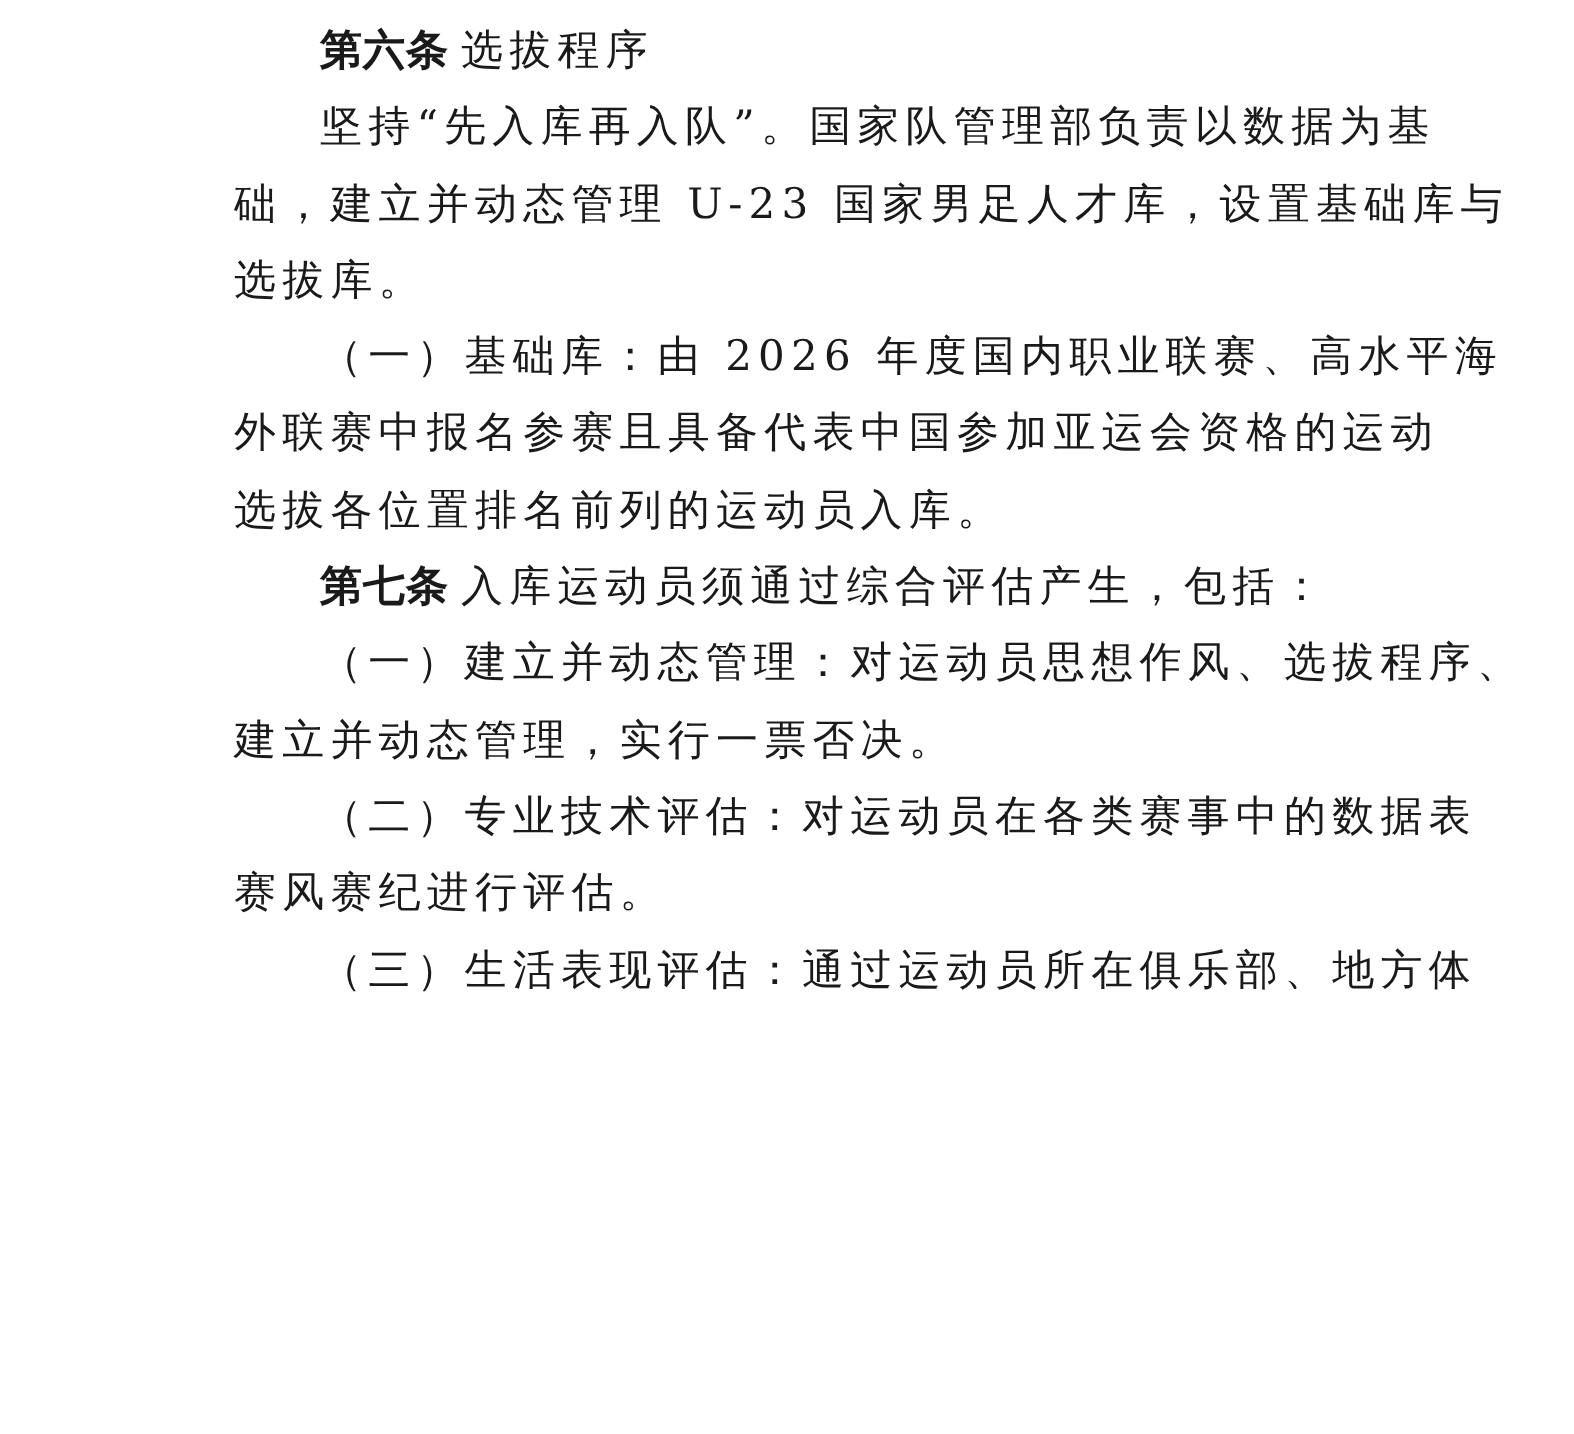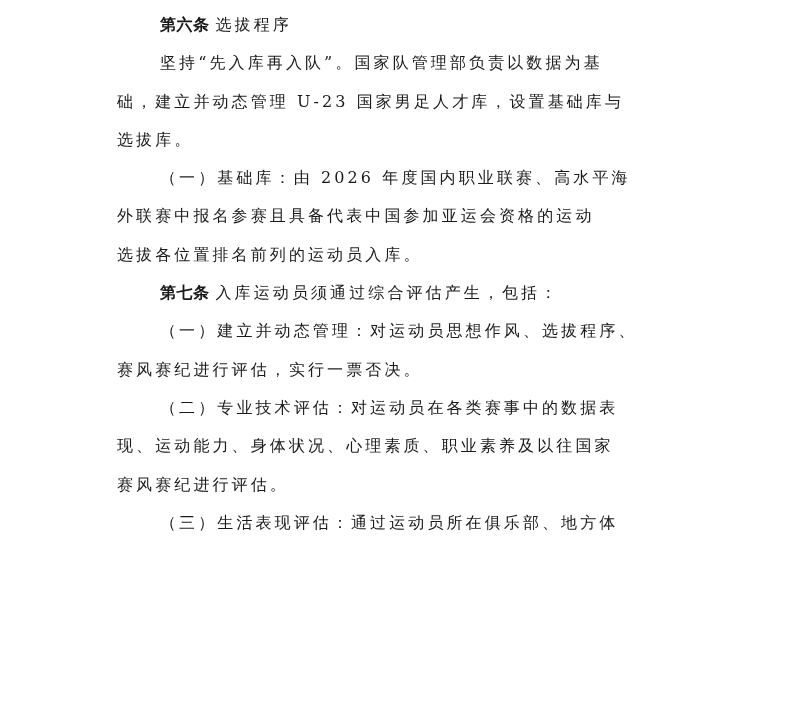--- a/index.html
+++ b/index.html
@@ -17,21 +17,21 @@
     }
     .page {
       position: absolute;
       left: 117px;
       top: 6px;
       width: 556px;
     }
     .line {
       height: 38.3px;
       line-height: 38.3px;
-      font-size: 16px;
+      font-size: 21px;
       letter-spacing: 3.1px;
       white-space: nowrap;
     }
     .indent {
       padding-left: 43px;
     }
     .article-head {
       font-family: "DejaVu Sans", "Liberation Sans", sans-serif;
       font-weight: bold;
       letter-spacing: 0.5px;
@@ -62,25 +62,24 @@
 
   <div class="line">选拔各位置排名前列的运动员入库。</div>
 
   <div class="line indent">
     <span class="article-head">第七条</span><span>入库运动员须通过综合评估产生，包括：</span>
   </div>
 
   <div class="line indent">
     <span class="item-head">（一）建立并动态管理：</span><span>对运动员思想作风、选拔程序、</span>
   </div>
-  <div class="line">赛风赛纪进行评估，实行一票否决。</div>
+  <div class="line">建立并动态管理，实行一票否决。</div>
 
   <div class="line indent">
     <span class="item-head">（二）专业技术评估：</span><span>对运动员在各类赛事中的数据表</span>
   </div>
-  <div class="line">现、运动能力、身体状况、心理素质、职业素养及以往国家</div>
   <div class="line">赛风赛纪进行评估。</div>
 
   <div class="line indent">
     <span class="item-head">（三）生活表现评估：</span><span>通过运动员所在俱乐部、地方体</span>
   </div>
 
 </div>
 
 </body></html>

